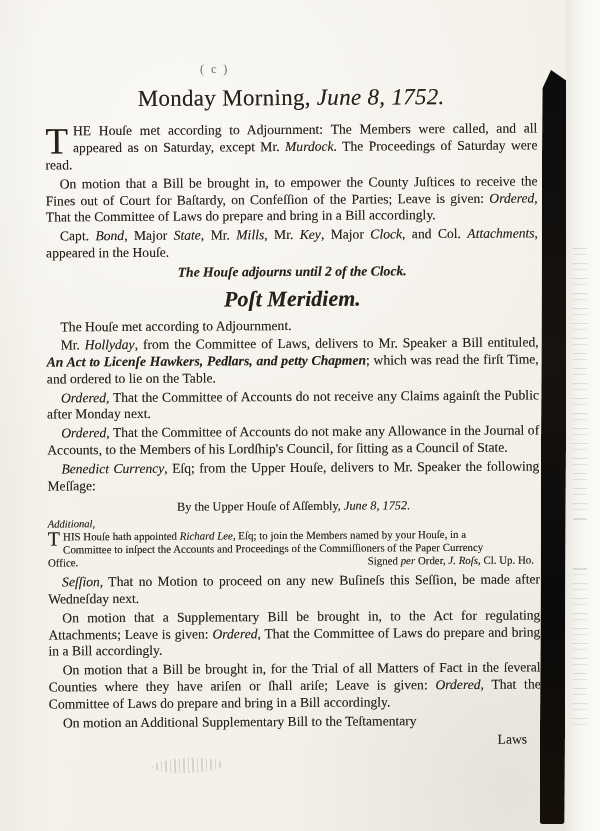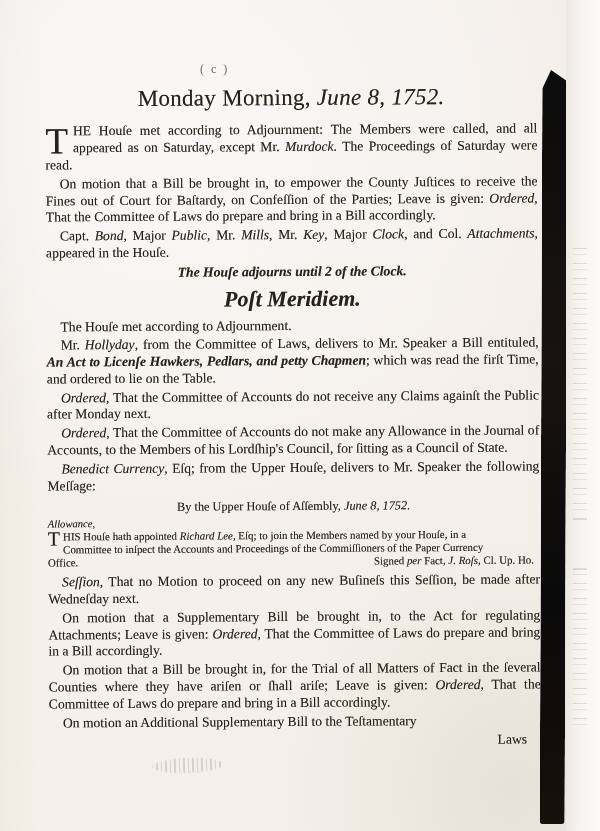--- a/index.html
+++ b/index.html
@@ -73,32 +73,32 @@
 </head>
 <body>
 
 <div class="page">
   <div class="page-mark">( c )</div>
 
   <div class="textcol">
       <p class="blk title"><span>Monday Morning, </span><span class="it">June 8, 1752.</span></p>
       <p class="blk para"><span class="dropcap">T</span><span>HE Houſe met according to Adjournment: The Members were called, and all appeared as on Saturday, except Mr. </span><span class="it">Murdock</span><span>. The Proceedings of Saturday were read.</span></p>
       <p class="blk para indent"><span>On motion that a Bill be brought in, to empower the County Juſtices to receive the Fines out of Court for Baſtardy, on Confeſſion of the Parties; Leave is given: </span><span class="it">Ordered,</span><span> That the Committee of Laws do prepare and bring in a Bill accordingly.</span></p>
-      <p class="blk para indent"><span>Capt. </span><span class="it">Bond</span><span>, Major </span><span class="it">Public</span><span>, Mr. </span><span class="it">Mills</span><span>, Mr. </span><span class="it">Key</span><span>, Major </span><span class="it">Clock</span><span>, and Col. </span><span class="it">Attachments</span><span>, appeared in the Houſe.</span></p>
+      <p class="blk para indent"><span>Capt. </span><span class="it">Bond</span><span>, Major </span><span class="it">State</span><span>, Mr. </span><span class="it">Mills</span><span>, Mr. </span><span class="it">Key</span><span>, Major </span><span class="it">Clock</span><span>, and Col. </span><span class="it">Attachments</span><span>, appeared in the Houſe.</span></p>
       <p class="blk center-italic"><span class="it bd">The Houſe adjourns until 2 of the Clock.</span></p>
       <p class="blk heading"><span class="it">Poſt Meridiem.</span></p>
       <p class="blk para indent"><span>The Houſe met according to Adjournment.</span></p>
       <p class="blk para indent"><span>Mr. </span><span class="it">Hollyday</span><span>, from the Committee of Laws, delivers to Mr. Speaker a Bill entituled, </span><span class="it bd">An Act to Licenſe Hawkers, Pedlars, and petty Chapmen</span><span>; which was read the firſt Time, and ordered to lie on the Table.</span></p>
       <p class="blk para indent"><span class="it">Ordered,</span><span> That the Committee of Accounts do not receive any Claims againſt the Public after Monday next.</span></p>
       <p class="blk para indent"><span class="it">Ordered,</span><span> That the Committee of Accounts do not make any Allowance in the Journal of Accounts, to the Members of his Lordſhip's Council, for ſitting as a Council of State.</span></p>
       <p class="blk para indent"><span class="it">Benedict Currency</span><span>, Eſq; from the Upper Houſe, delivers to Mr. Speaker the following Meſſage:</span></p>
       <p class="blk byline"><span>By the Upper Houſe of Aſſembly, </span><span class="it">June 8, 1752.</span></p>
-      <p class="blk salutation"><span class="it">Allowance,</span></p>
+      <p class="blk salutation"><span class="it">Additional,</span></p>
       <p class="blk message"><span class="dropcap">T</span><span>HIS Houſe hath appointed </span><span class="it">Richard Lee</span><span>, Eſq; to join the Members named by your Houſe, in a</span><br><span>Committee to inſpect the Accounts and Proceedings of the Commiſſioners of the Paper Currency</span><br><span>Office.</span></p>
-      <p class="blk signature"><span>Signed </span><span class="it">per</span><span> Fact, </span><span class="it">J. Roſs</span><span>, Cl. Up. Ho.</span></p>
+      <p class="blk signature"><span>Signed </span><span class="it">per</span><span> Order, </span><span class="it">J. Roſs</span><span>, Cl. Up. Ho.</span></p>
       <p class="blk para indent"><span class="it">Seſſion,</span><span> That no Motion to proceed on any new Buſineſs this Seſſion, be made after Wedneſday next.</span></p>
       <p class="blk para indent"><span>On motion that a Supplementary Bill be brought in, to the Act for regulating Attachments; Leave is given: </span><span class="it">Ordered,</span><span> That the Committee of Laws do prepare and bring in a Bill accordingly.</span></p>
       <p class="blk para indent"><span>On motion that a Bill be brought in, for the Trial of all Matters of Fact in the ſeveral Counties where they have ariſen or ſhall ariſe; Leave is given: </span><span class="it">Ordered,</span><span> That the Committee of Laws do prepare and bring in a Bill accordingly.</span></p>
       <p class="blk para indent"><span>On motion an Additional Supplementary Bill to the Teſtamentary</span></p>
       <p class="blk catchword"><span>Laws</span></p>
     </div>
 
   <div class="smudge"></div>
 
   <div class="binding"></div>

